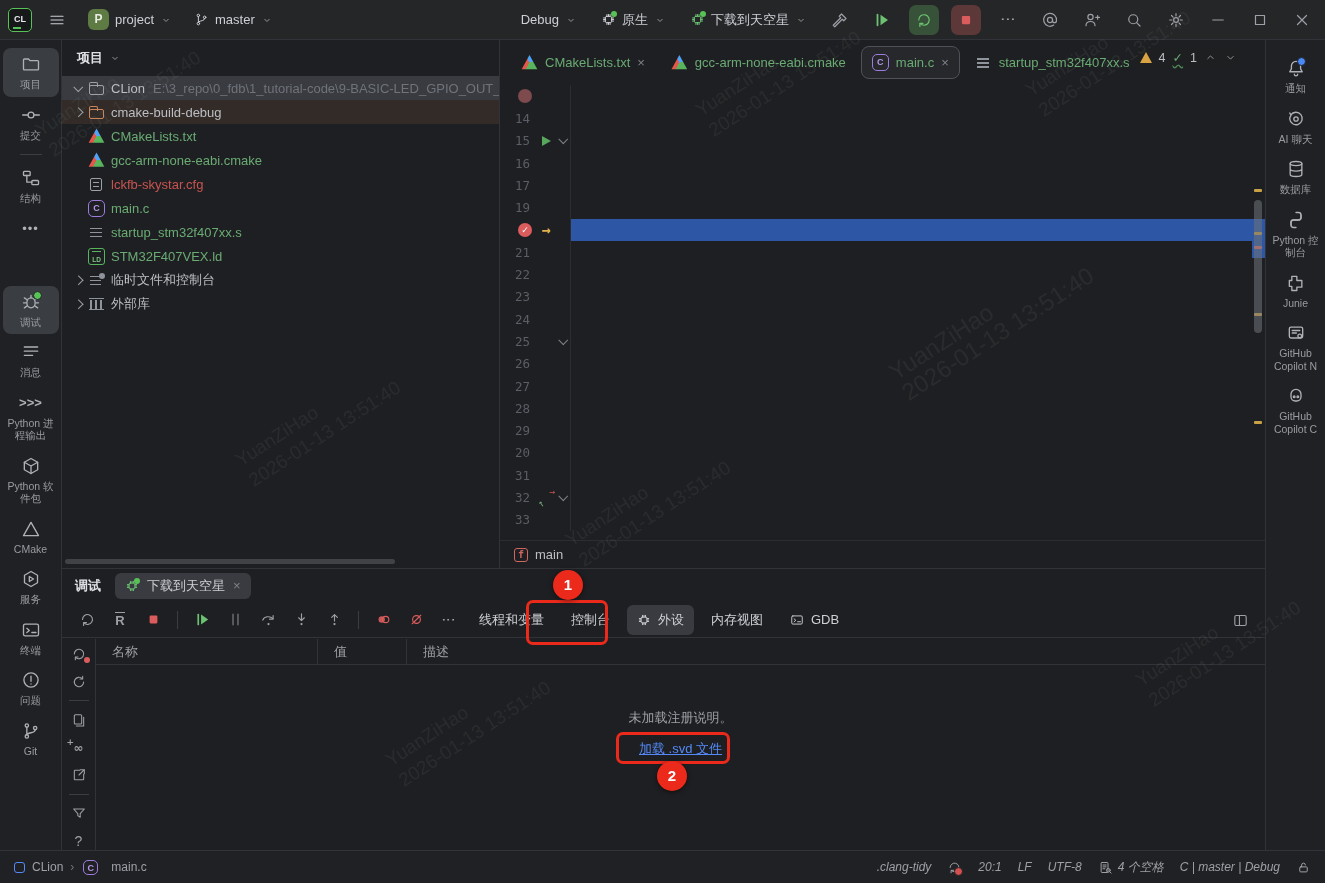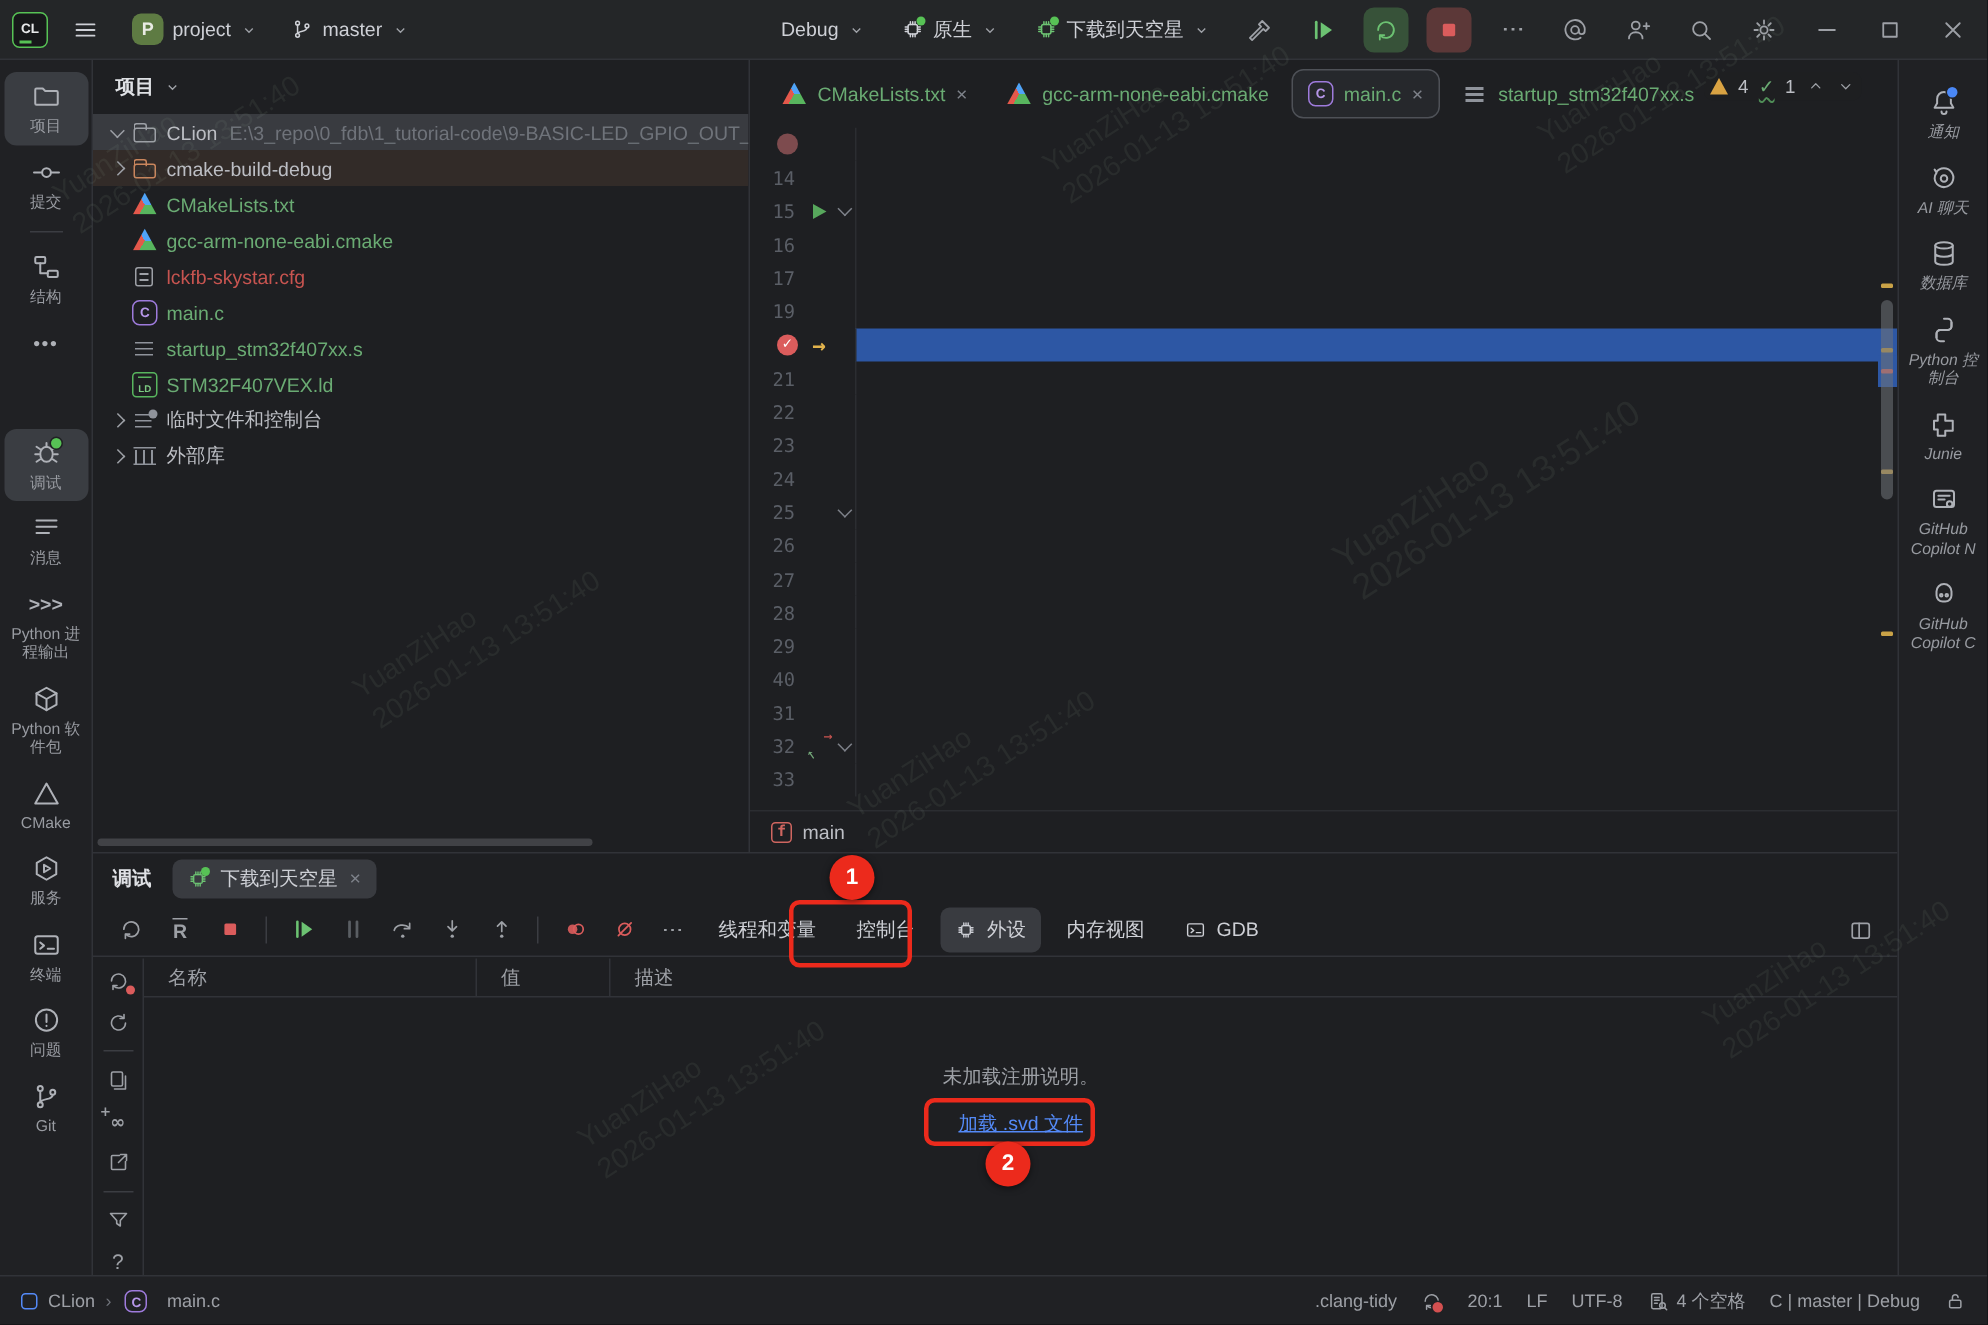--- a/index.html
+++ b/index.html
@@ -17,21 +17,21 @@
   .chev-s{width:12px;height:12px;stroke:#9DA0A6;fill:none;stroke-width:1.8;}
   #tb-right{margin-left:auto;display:flex;align-items:center;gap:12px;}
   .tb-btn{width:30px;height:30px;border-radius:7px;display:flex;align-items:center;justify-content:center;color:#9DA0A6;}
   .tb-btn.green{background:#375239;color:#6CC272;}
   .tb-btn.red{background:#5C3838;color:#DB5C5C;}
   .cfgchip{position:relative;display:inline-block;}
   .cfgchip::after{content:"";position:absolute;right:-1px;top:-1px;width:6px;height:6px;border-radius:50%;background:#57C255;}
   .dots3{font-size:15px;letter-spacing:1px;color:#9DA0A6;}
   
   #leftstrip{position:absolute;left:0;top:40px;width:62px;height:810px;background:#202124;border-right:1px solid #313338;display:flex;flex-direction:column;align-items:center;padding-top:8px;z-index:4;}
-  #rightstrip{position:absolute;right:0;top:40px;width:60px;height:810px;background:#202124;border-left:1px solid #313338;display:flex;flex-direction:column;align-items:center;padding-top:12px;z-index:4;font-style:italic;}
+  #rightstrip{position:absolute;right:0;top:40px;width:60px;height:810px;background:#202124;border-left:1px solid #313338;display:flex;flex-direction:column;align-items:center;padding-top:12px;z-index:4;}
   .stripitem{width:56px;padding:5px 1px 6px;border-radius:8px;display:flex;flex-direction:column;align-items:center;gap:3px;color:#9FA2A7;margin-bottom:2px;}
   .stripitem .slabel{font-size:10.5px;line-height:12.5px;text-align:center;color:#989BA1;word-break:break-word;}
   .stripitem.sel{background:#3A3D42;}
   .sicon{position:relative;width:22px;height:22px;display:flex;align-items:center;justify-content:center;color:#AEB1B7;}
   .sicon .ic{width:20px;height:20px;}
   .badge-g::after{content:"";position:absolute;right:0;top:0;width:7px;height:7px;border-radius:50%;background:#57C255;border:1.5px solid #202124;}
   .badge-b::after{content:"";position:absolute;right:1px;top:0;width:7px;height:7px;border-radius:50%;background:#4A88F7;border:1.5px solid #202124;}
   .strip-div{width:22px;height:1px;background:#3B3D42;margin:5px 0 7px;}
   .gap40{height:38px;}
   
@@ -135,21 +135,21 @@
   .col.c1{width:221px;}
   .col.c2{width:89px;border-left:1px solid #313338;}
   .col.c3{flex:1;border-left:1px solid #313338;}
   #dbg-empty{position:absolute;left:0;right:0;top:70px;text-align:center;color:#9DA0A6;}
   #svd-link{display:inline-block;margin-top:13px;color:#548AF7;}
   
   #statusbar{position:absolute;left:0;bottom:0;width:1325px;height:33px;background:#202124;border-top:1px solid #313338;display:flex;align-items:center;padding:0 14px;color:#9DA0A6;font-size:12px;z-index:5;}
   #sb-left{display:flex;align-items:center;gap:7px;}
   .proj-sq{width:11px;height:11px;border:1.6px solid #548AF7;border-radius:3px;}
   #sb-right{margin-left:auto;display:flex;align-items:center;gap:16px;}
-  .sb-item{display:flex;align-items:center;gap:5px;}
+  .sb-item{display:flex;align-items:center;gap:5px;font-style:italic;}
   .sb-ic{width:15px;height:15px;position:relative;color:#9DA0A6;}
   .sb-ic .ic{width:15px;height:15px;}
   .dot-red::after{content:"";position:absolute;right:-1px;bottom:-1px;width:7px;height:7px;border-radius:50%;background:#D35050;border:1.5px solid #202124;}
   
   .a-circle{position:absolute;width:30px;height:30px;border-radius:50%;background:#EC2A1C;color:#FFF;font:700 15px/30px "Liberation Sans",sans-serif;text-align:center;z-index:60;box-shadow:0 1px 5px rgba(0,0,0,.55);}
   .a-rect{position:absolute;border:3px solid #EC2A1C;border-radius:7px;z-index:55;}
   #ann-c1{left:553px;top:570px;}
   #ann-c2{left:657px;top:761px;}
   #ann-r1{left:526px;top:600px;width:82px;height:45px;}
   #ann-r2{left:616px;top:732px;width:114px;height:32px;}
@@ -826,21 +826,21 @@
           <span class="s2"></span>
           <span class="ct"><span class=" doc"></span><span class=" doci"></span></span>
         </div>
         <div class="cl">
           <span class="ln"><span>29</span><span class="bp"></span></span>
           <span class="s1"></span>
           <span class="s2"></span>
           <span class="ct"><span class=" doc"></span><span class=" tag"></span><span class=" doc"></span><span class=" doci sq"></span></span>
         </div>
         <div class="cl">
-          <span class="ln"><span>40</span><span class="bp"></span></span>
+          <span class="ln"><span>20</span><span class="bp"></span></span>
           <span class="s1"></span>
           <span class="s2"></span>
           <span class="ct"><span class=" doc"></span><span class=" tag"></span><span class=" doc"></span><span class=" doci"></span></span>
         </div>
         <div class="cl">
           <span class="ln"><span>31</span><span class="bp"></span></span>
           <span class="s1"></span>
           <span class="s2"></span>
           <span class="ct"><span class=" doc"></span></span>
         </div>

